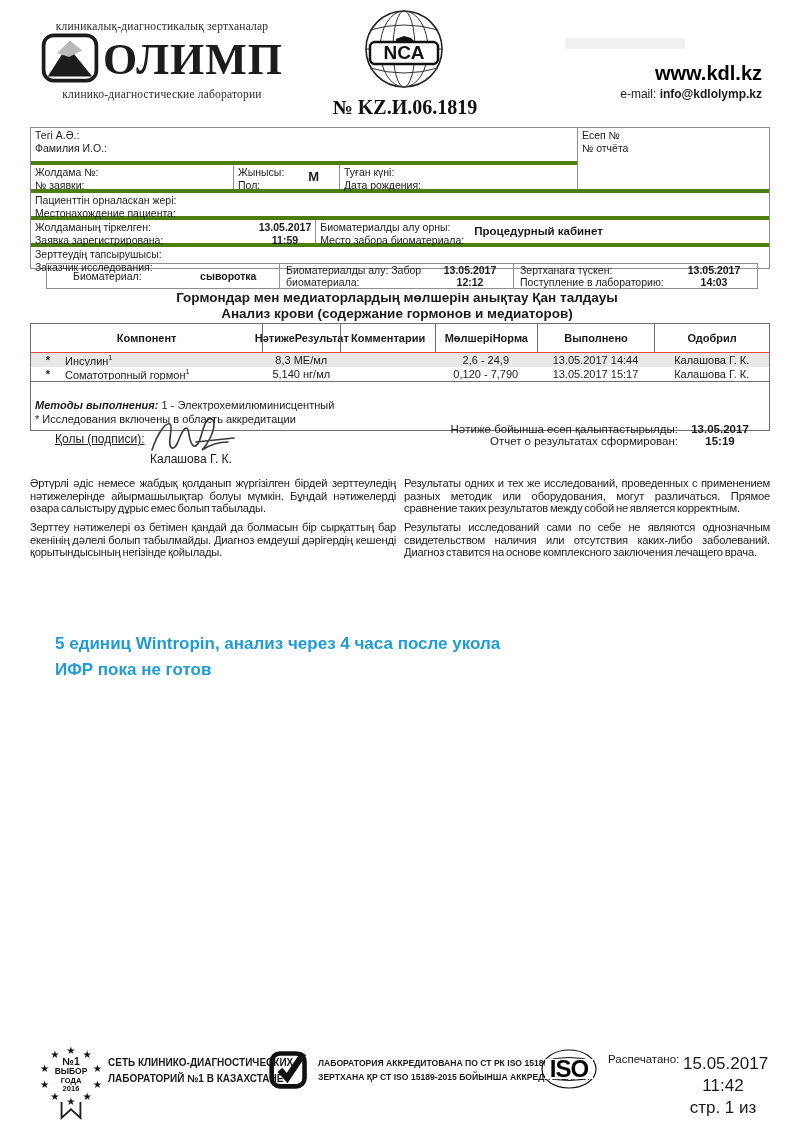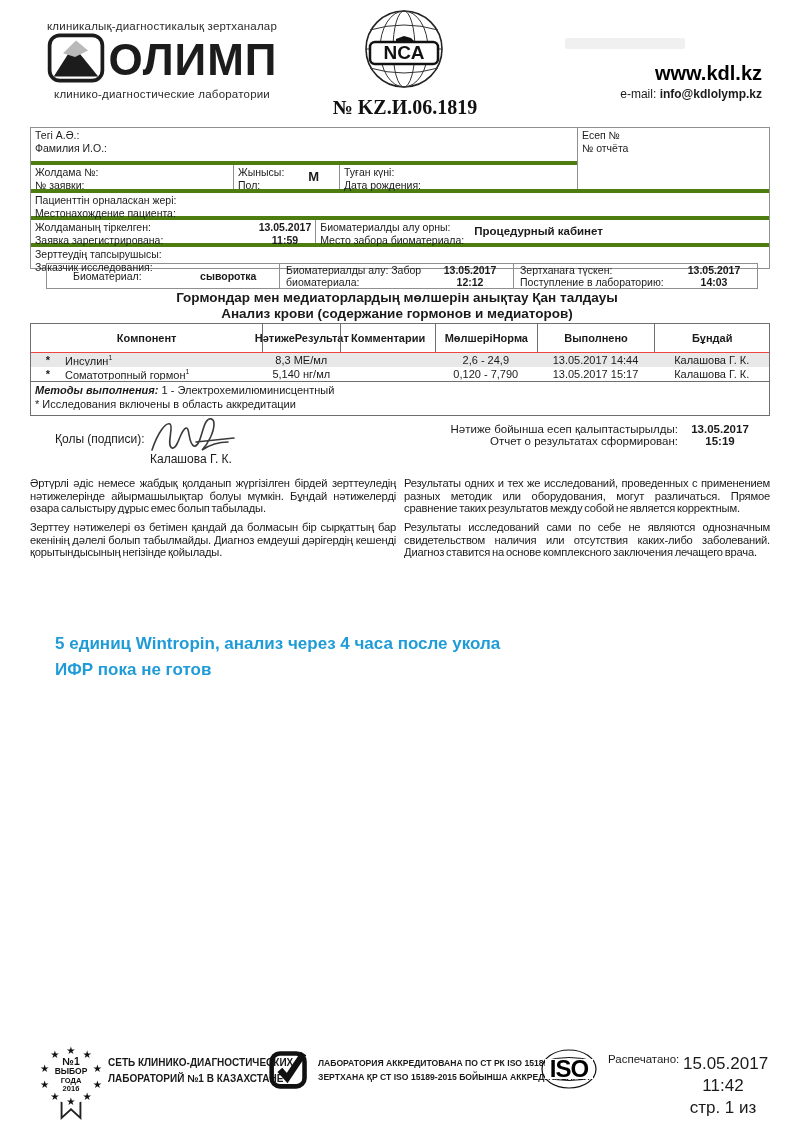--- a/index.html
+++ b/index.html
@@ -1,21 +1,21 @@
 <!DOCTYPE html>
 <html><head>
 <meta charset="utf-8">
 <style>
   * { margin:0; padding:0; box-sizing:border-box; }
   html,body { background:#ffffff; }
   body { font-family:"Liberation Sans", sans-serif; color:#1a1a1a; }
   .page { position:relative; width:794px; height:1123px; background:#fff; overflow:hidden; }
 
   
-  .olimp { position:absolute; left:28px; top:20px; width:268px; text-align:center; }
+  .olimp { position:absolute; left:28px; top:20px; width:268px; text-align:center;font-family:Liberation Serif, serif; }
   .olimp .small { font-size:11.5px; color:#2b2b2b; letter-spacing:.2px; }
   .olimp .logorow { display:flex; align-items:center; justify-content:center; gap:4px; margin:1px 0; }
   .olimp .name { font-size:44px; font-weight:bold; letter-spacing:1px; color:#1c1c1c; line-height:1; }
   .nca { position:absolute; left:352px; top:6px; width:104px; text-align:center; }
   .nca-num { position:absolute; left:310px; top:96px; width:190px; text-align:center;
              font-family:"Liberation Serif", serif; font-weight:bold; font-size:20px; color:#111; }
   .webblock { position:absolute; right:32px; top:62px; text-align:right; }
   .webblock .site { font-size:20px; font-weight:bold; color:#000; }
   .webblock .mail { font-size:12px; margin-top:2px; }
   .webblock .mail b { font-weight:bold; }
@@ -50,25 +50,25 @@
   .rrow.shade { background:#e8e8e8; }
   .rcell { overflow:hidden; white-space:nowrap; }
   .c-comp { width:232px; display:flex; align-items:center; }
   .c-res { width:78px; text-align:center; }
   .c-comm { width:95px; text-align:center; }
   .c-norm { width:102px; text-align:center; }
   .c-perf { width:118px; text-align:center; }
   .c-appr { width:115px; text-align:center; }
   .star { width:34px; text-align:center; font-weight:bold; }
   sup { font-size:7px; }
-  .methods { border-top:1px solid #6f6f6f; padding:2px 4px 3px 4px; line-height:1.25; }
+  .methods { border-top:1px solid #6f6f6f; padding:17px 4px 3px 4px; line-height:1.25; }
   .methods .mlabel { font-weight:bold; font-style:italic; }
 
   
-  .sig-label { position:absolute; left:55px; top:432px; font-size:12px; }
+  .sig-label { position:absolute; left:55px; top:432px; font-size:12px;text-decoration:underline; }
   .sig-img { position:absolute; left:148px; top:412px; }
   .sig-name { position:absolute; left:150px; top:452px; font-size:12px; }
   .formed { position:absolute; right:32px; top:423px; width:420px; font-size:11.5px; }
   .formed .frow { display:flex; justify-content:flex-end; }
   .formed .flabel { text-align:right; }
   .formed .fval { width:84px; text-align:center; font-weight:bold; }
 
   
   .disc { position:absolute; top:477px; width:366px; font-size:11.2px; line-height:1.13; text-align:justify; letter-spacing:-0.2px; word-spacing:-1px; }
   .disc-kz { left:30px; } .disc-ru { left:404px; }
@@ -223,21 +223,21 @@
     <div class="rhead">
       <div class="rhcell c-comp" style="justify-content:center;">Компонент</div>
       <div class="rhcell c-res">
         <span><span class="lbl">Нәтиже</span><span class="lbl">Результат</span></span>
       </div>
       <div class="rhcell c-comm">Комментарии</div>
       <div class="rhcell c-norm">
         <span><span class="lbl">Мөлшері</span><span class="lbl">Норма</span></span>
       </div>
       <div class="rhcell c-perf">Выполнено</div>
-      <div class="rhcell c-appr">Бұндай</div>
+      <div class="rhcell c-appr">Одобрил</div>
     </div>
 
     <div class="rrow shade">
       <div class="rcell c-comp">
         <span class="star">*</span>
         <span><span>Инсулин</span><sup>1</sup></span>
       </div>
       <div class="rcell c-res">8,3 МЕ/мл</div>
       <div class="rcell c-comm"></div>
       <div class="rcell c-norm">2,6 - 24,9</div>

